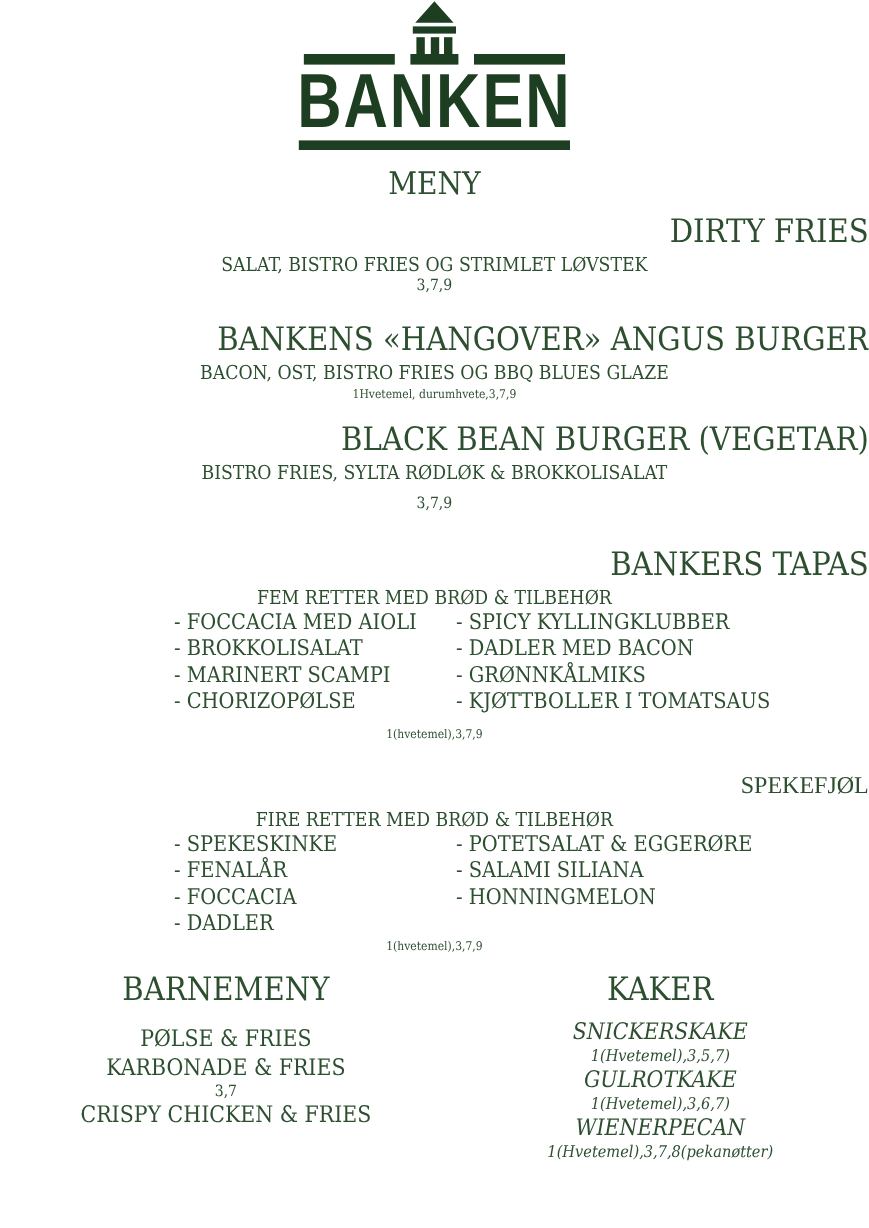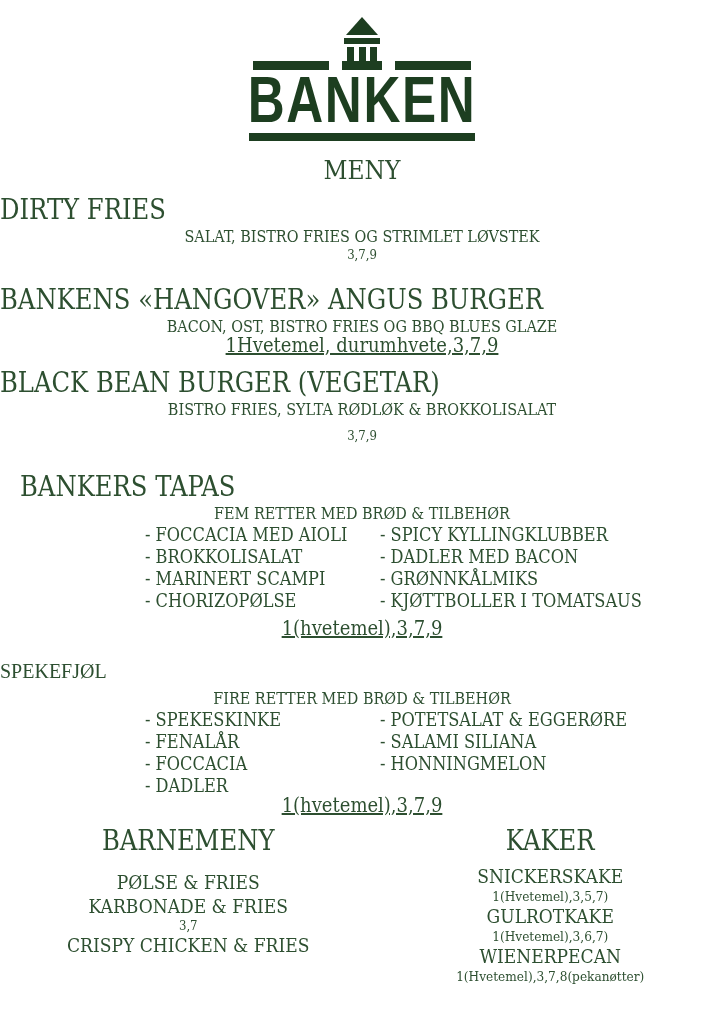--- a/index.html
+++ b/index.html
@@ -7,44 +7,44 @@
     position: relative;
     width: 724px;
     height: 1023px;
     background: #ffffff;
     overflow: hidden;
     font-family: "DejaVu Serif", "Liberation Serif", serif;
     font-stretch: condensed;
     color: #2d4f30;
   }
   
-  .logo { padding-top: 16px; text-align: center; }
+  .logo { padding-top: 0; text-align: center; }
   .logo svg { display: block; margin: 0 auto; }
   .logo-word {
     font-family: "Liberation Sans", sans-serif;
     font-weight: 700;
     font-size: 64px;
     line-height: 0.95;
     letter-spacing: 2px;
     color: #1d3e20;
     transform: scaleX(0.8);
     transform-origin: center;
     white-space: nowrap;
   }
   .logo-underline {
     width: 226px; height: 8px;
     background: #1d3e20;
     margin: 2px auto 0 auto;
   }
   .meny-title { margin-top: 14px; font-size: 26px; line-height: 30px; text-align: center; }
-  .sec-title { font-size: 27px; line-height: 34px; text-align: left; white-space: nowrap; }
+  .sec-title { font-size: 27px; line-height: 34px; text-align: right; white-space: nowrap; }
   .sec-title.big { font-size: 20px; line-height: 36px; font-family: Liberation Serif, serif; }
   .sec-desc { font-size: 16px; line-height: 20px; text-align: center; white-space: nowrap; }
   .allergen-sm { font-size: 13px; line-height: 16px; text-align: center; }
-  .allergen-md { font-size: 20px; line-height: 17px; text-align: center; text-decoration: underline; }
+  .allergen-md { font-size: 10px; line-height: 17px; text-align: center; }
   .mt8  { margin-top: 8px; }
   .mt12 { margin-top: 12px; }
   .mt16 { margin-top: 16px; }
   .mt20 { margin-top: 20px; }
   .mt26 { margin-top: 26px; padding-left: 20px; }
   
   .cols {
     margin-left: 145px;
     width: 486px;
     display: flex;
@@ -55,21 +55,21 @@
   .cols .item { font-size: 18px; line-height: 22px; white-space: nowrap; }
   
   .bottom-row { display: flex; margin-top: 10px; }
   .bottom-col-left  { flex: 0 0 52%; text-align: center; }
   .bottom-col-right { flex: 0 0 48%; text-align: center; }
   .bottom-title { font-size: 27px; line-height: 34px; }
   .bottom-item { font-size: 19px; line-height: 24px; white-space: nowrap; }
   .bottom-allergen { font-size: 13px; line-height: 15px; }
   .kaker-allergen { font-size: 13.5px; line-height: 16px; }
   .kids-items { margin-top: 12px; }
-  .kaker-items { margin-top: 6px; }
+  .kaker-items { margin-top: 6px; font-style: italic; }
 </style>
 </head>
 <body>
 
 <div class="page">
 
   <header class="logo">
     <svg width="218" height="54" viewBox="0 0 218 54" aria-hidden="true">
       <g fill="#1d3e20">
         <rect x="0" y="45" width="76" height="9"></rect>

